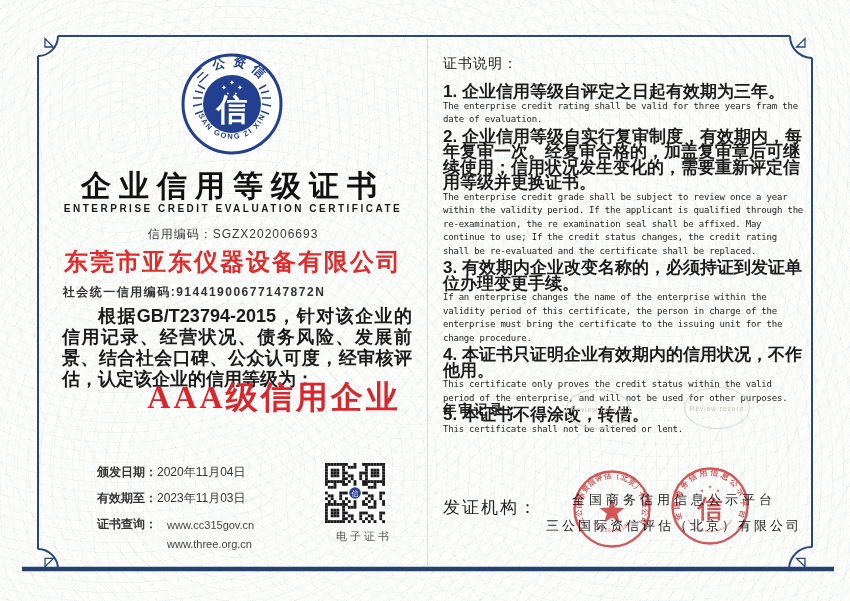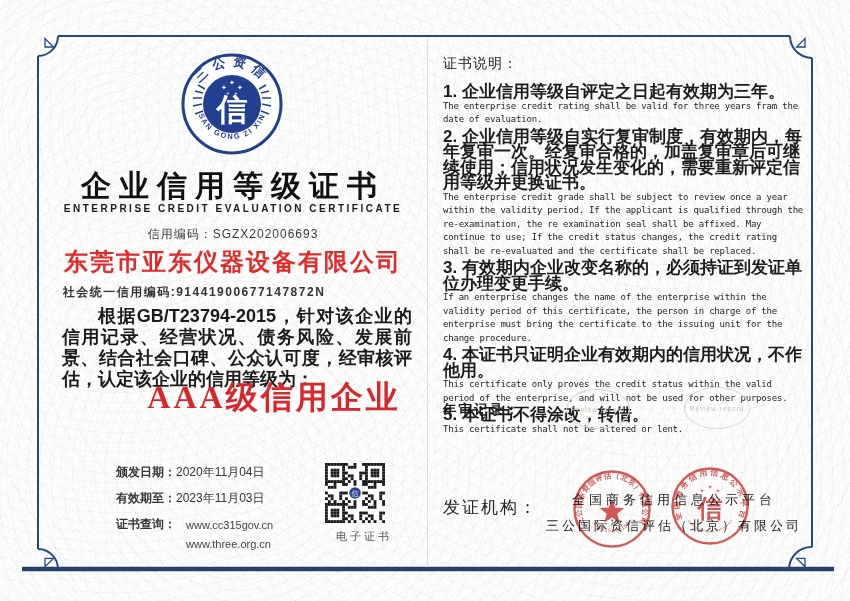--- a/index.html
+++ b/index.html
@@ -29,21 +29,21 @@
     font-weight:400;font-size:12px;letter-spacing:1px;color:#3a3a3a;}
   .company{left:38px;top:246px;width:390px;text-align:center;
     font-weight:700;font-size:24px;letter-spacing:2px;color:#e02b2b;white-space:nowrap;}
   .uscc{left:38px;top:284px;width:312px;text-align:center;
     font-weight:700;font-size:12px;letter-spacing:1.5px;color:#333;}
   .statement{left:62px;top:306px;width:350px;font-weight:700;font-size:18px;
     line-height:21px;color:#1a1a1a;text-align:justify;text-indent:2em;}
   .grade{left:38px;top:376px;width:400px;text-align:center;
     font-family:"Liberation Serif","DejaVu Serif",serif;font-weight:700;
     font-size:32px;letter-spacing:3px;color:#d8262c;white-space:nowrap;padding-left:36px;}
-  .info-block{left:97px;top:464px;font-size:12px;color:#333;margin-left:19px;}
+  .info-block{left:97px;top:464px;font-size:12px;color:#333;}
   .info-row{display:flex;margin-bottom:9px;}
   .info-row .lbl{font-weight:700;white-space:nowrap;}
   .info-row .val{font-weight:400;white-space:nowrap;}
   .info-row .urls{font-weight:400;color:#444;font-size:11px;line-height:19px;}
   .qr-wrap{left:325px;top:463px;width:60px;height:60px;}
   .qr-caption{left:318px;top:529px;width:74px;text-align:right;font-size:11px;
     letter-spacing:3px;color:#555;}
 
   
   .instr-title{left:443px;top:55px;font-weight:400;font-size:14px;color:#1a1a1a;letter-spacing:1px;}

